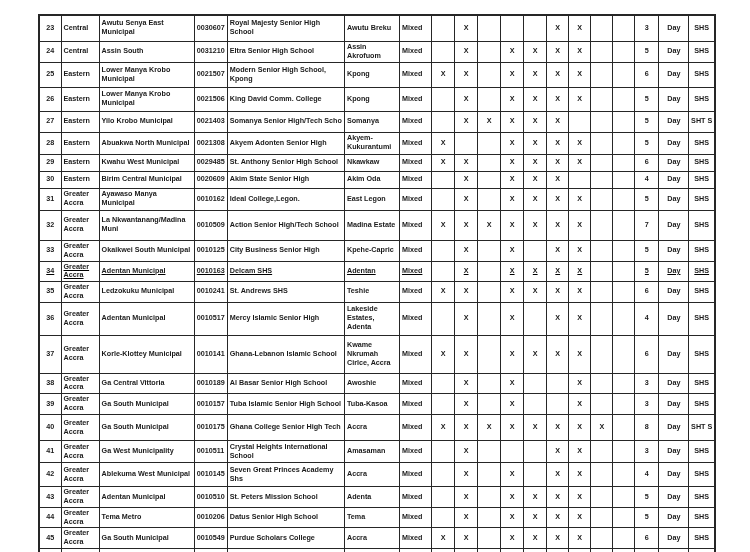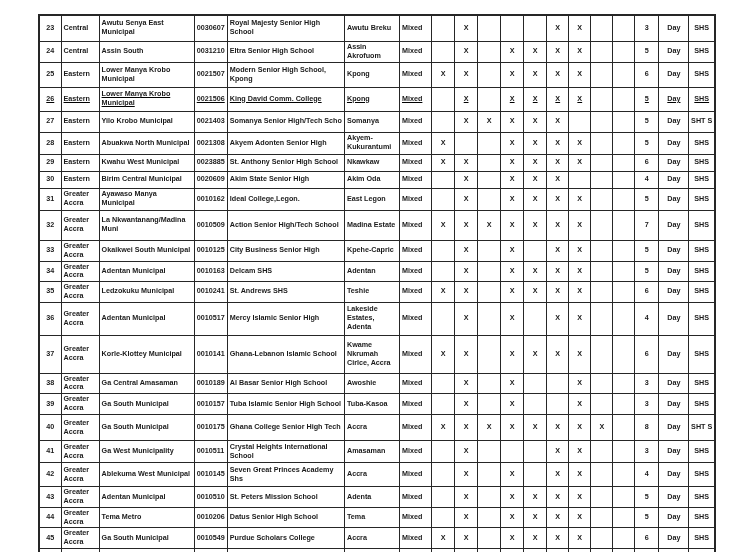--- a/index.html
+++ b/index.html
@@ -106,21 +106,21 @@
           <td class="c-chk">X</td>
           <td class="c-chk">X</td>
           <td class="c-chk">X</td>
           <td class="c-chk">X</td>
           <td class="c-chk"></td>
           <td class="c-chk"></td>
           <td class="c-num">6</td>
           <td class="c-num">Day</td>
           <td class="c-lvl">SHS</td>
         </tr>
-        <tr style="height: 24px; text-decoration: underline;">
+        <tr style="height: 24px;">
           <td class="c-num">26</td>
           <td class="c-txt">Eastern</td>
           <td class="c-txt">Lower Manya Krobo Municipal</td>
           <td class="c-txt">0021506</td>
           <td class="c-txt">King David Comm. College</td>
           <td class="c-txt">Kpong</td>
           <td class="c-txt">Mixed</td>
           <td class="c-chk"></td>
           <td class="c-chk">X</td>
           <td class="c-chk"></td>
@@ -173,21 +173,21 @@
           <td class="c-chk"></td>
           <td class="c-chk"></td>
           <td class="c-num">5</td>
           <td class="c-num">Day</td>
           <td class="c-lvl">SHS</td>
         </tr>
         <tr style="height: 17px;">
           <td class="c-num">29</td>
           <td class="c-txt">Eastern</td>
           <td class="c-txt">Kwahu West Municipal</td>
-          <td class="c-txt">0023885</td>
+          <td class="c-txt">0029485</td>
           <td class="c-txt">St. Anthony Senior High School</td>
           <td class="c-txt">Nkawkaw</td>
           <td class="c-txt">Mixed</td>
           <td class="c-chk">X</td>
           <td class="c-chk">X</td>
           <td class="c-chk"></td>
           <td class="c-chk">X</td>
           <td class="c-chk">X</td>
           <td class="c-chk">X</td>
           <td class="c-chk">X</td>
@@ -274,21 +274,21 @@
           <td class="c-chk">X</td>
           <td class="c-chk"></td>
           <td class="c-chk">X</td>
           <td class="c-chk">X</td>
           <td class="c-chk"></td>
           <td class="c-chk"></td>
           <td class="c-num">5</td>
           <td class="c-num">Day</td>
           <td class="c-lvl">SHS</td>
         </tr>
-        <tr style="height: 18px;">
+        <tr style="height: 18px; text-decoration: underline;">
           <td class="c-num">34</td>
           <td class="c-txt">Greater Accra</td>
           <td class="c-txt">Adentan Municipal</td>
           <td class="c-txt">0010163</td>
           <td class="c-txt">Delcam SHS</td>
           <td class="c-txt">Adentan</td>
           <td class="c-txt">Mixed</td>
           <td class="c-chk"></td>
           <td class="c-chk">X</td>
           <td class="c-chk"></td>
@@ -361,21 +361,21 @@
           <td class="c-chk">X</td>
           <td class="c-chk"></td>
           <td class="c-chk"></td>
           <td class="c-num">6</td>
           <td class="c-num">Day</td>
           <td class="c-lvl">SHS</td>
         </tr>
         <tr style="height: 18px; border-radius: 9px;">
           <td class="c-num">38</td>
           <td class="c-txt">Greater Accra</td>
-          <td class="c-txt">Ga Central Amasaman</td>
+          <td class="c-txt">Ga Central Vittoria</td>
           <td class="c-txt">0010189</td>
           <td class="c-txt">Al Basar Senior High School</td>
           <td class="c-txt">Awoshie</td>
           <td class="c-txt">Mixed</td>
           <td class="c-chk"></td>
           <td class="c-chk">X</td>
           <td class="c-chk"></td>
           <td class="c-chk">X</td>
           <td class="c-chk"></td>
           <td class="c-chk"></td>

